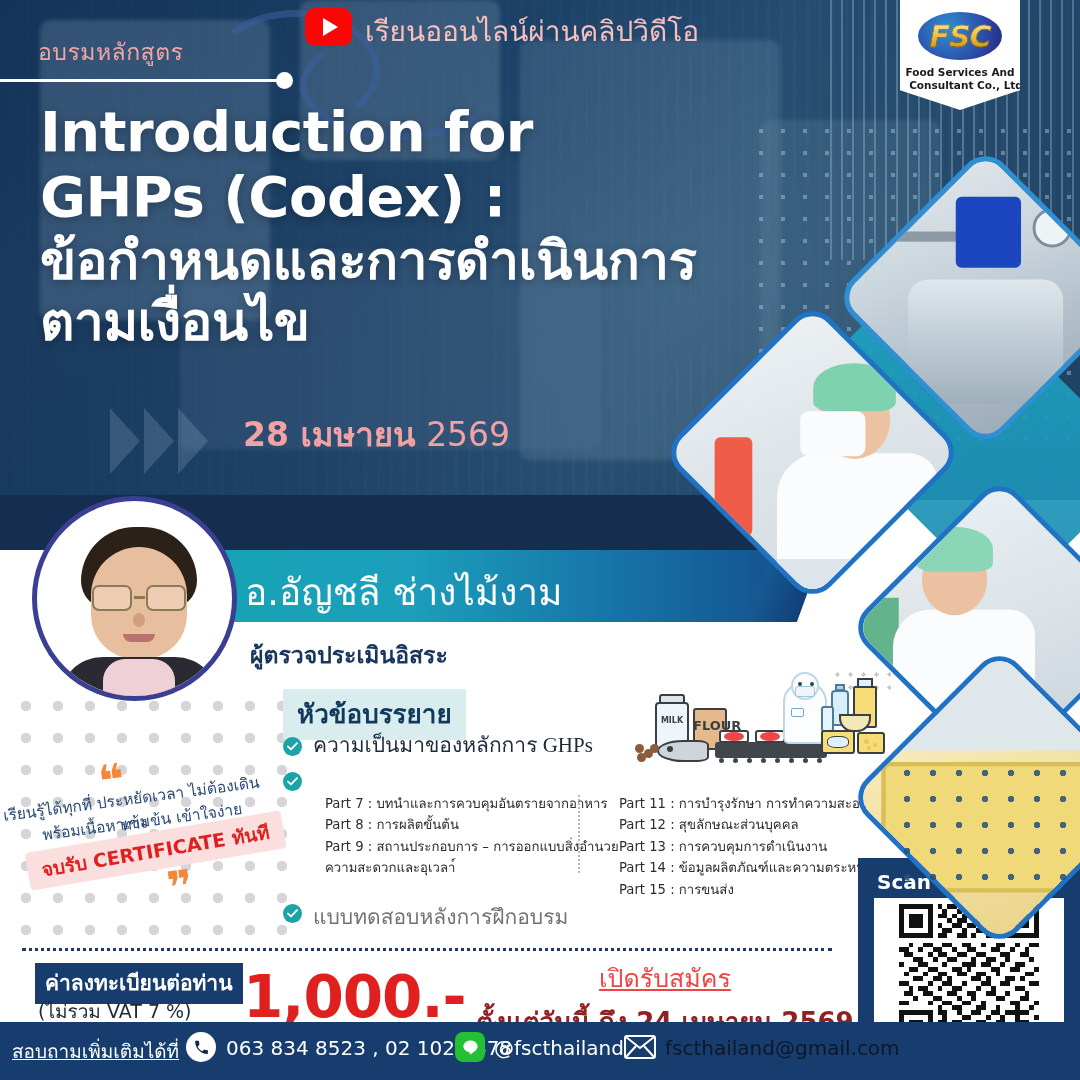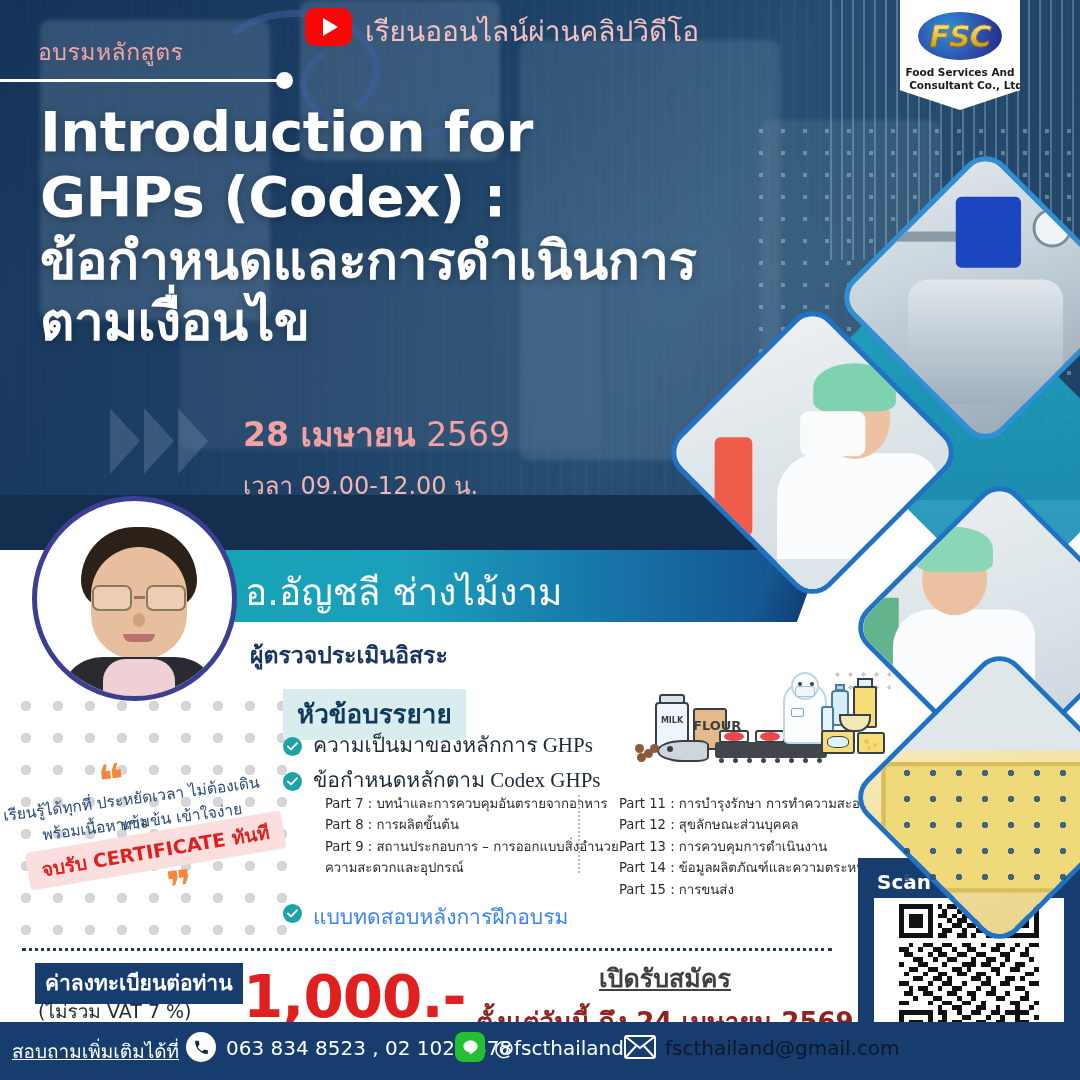--- a/index.html
+++ b/index.html
@@ -156,21 +156,21 @@
   .chk svg { display:block; }
   .titem span.tx { margin-left:11px; color:#1c2a3a; font-size:21px; line-height:1.22; }
 
   .parts { position:absolute; left:325px; top:793px; width:570px; display:flex; }
   .parts .col { width:262px; }
   .parts .col.right { margin-left:32px; width:300px; }
   .parts .p { color:#2c2c2c; font-size:13.2px; line-height:1.62; white-space:nowrap; }
   .parts-div { position:absolute; left:578px; top:795px; width:0; height:78px; border-left:2px dotted #b8b8b8; }
 
   .post-test { position:absolute; left:283px; top:900px; display:flex; align-items:flex-start; }
-  .post-test .tx { margin-left:11px; color:#3b82f6; font-size:21px; }
+  .post-test .tx { margin-left:11px; color:#737373; font-size:21px; }
 
   
   .illus { position:absolute; left:635px; top:668px; width:250px; height:112px; }
   .il { position:absolute; }
   .milk-jar { left:20px; top:34px; width:34px; height:48px; background:#eef6fb; border:2px solid #3a3f44; border-radius:4px 4px 6px 6px; }
   .milk-cap { left:24px; top:26px; width:26px; height:10px; background:#d9e6ee; border:2px solid #3a3f44; border-radius:3px; }
   .milk-lbl { left:20px; top:48px; width:34px; font-size:8px; text-align:center; color:#3a3f44; font-weight:bold; }
   .flour { left:58px; top:40px; width:34px; height:42px; background:#e5b98a; border:2px solid #3a3f44; border-radius:3px; }
   .flour-lbl { left:58px; top:50px; width:34px; font-size:13px; text-align:center; color:#3a3f44; font-weight:bold; }
   .fish { left:22px; top:72px; width:52px; height:22px; background:#cfd6db; border:2px solid #3a3f44; border-radius:50% 22% 22% 50%; }
@@ -207,21 +207,21 @@
 
   
   .fee-badge {
     position:absolute; left:35px; top:963px; background:#163d6e; color:#fff;
     font-size:21px; padding:3px 10px 5px 10px; font-weight:bold;
   }
   .fee-vat { position:absolute; left:38px; top:996px; color:#1c2a3a; font-size:19px; }
   .price { position:absolute; left:243px; top:963px; color:#e01f1f; font-size:58px; font-weight:bold; letter-spacing:-1px; }
 
   .reg-wrap { position:absolute; left:455px; top:958px; width:420px; text-align:center; }
-  .reg-1 { color:#404040; font-size:25px; font-weight:bold; text-decoration:underline; }
+  .reg-1 { color:#ef4444; font-size:25px; font-weight:normal; text-decoration:underline; }
   .reg-2 { color:#8f2121; font-size:26px; font-weight:bold; margin-top:3px; }
 
   
   .qr-panel {
     position:absolute; left:858px; top:858px; width:222px; height:202px; background:#163d6e;
   }
   .qr-title { position:absolute; left:0; top:8px; width:222px; text-align:center; color:#fff; font-size:20px; font-weight:bold; }
   .qr-box { position:absolute; left:16px; top:40px; width:190px; height:152px; background:#fff; padding:6px; }
   .qr-img { width:178px; height:140px; }
 
@@ -321,21 +321,20 @@
       <i></i>
       <i></i>
       <i></i>
     </div>
 
   <div class="datebox">
     <div class="date-main">
       <b>28 เมษายน</b>
       <span>2569</span>
     </div>
-    <div class="date-time">เวลา 09.00-12.00 น.</div>
   </div>
 
   <div class="online-bar"></div>
   <div class="yt">
       <span class="tri"></span>
     </div>
   <div class="online-text">เรียนออนไลน์ผ่านคลิปวิดีโอ</div>
 
   <div class="speaker-strip"></div>
   <div class="spk-band"></div>
@@ -378,31 +377,30 @@
           </svg>
       </span>
       <span class="tx">ความเป็นมาของหลักการ GHPs</span>
     </div>
     <div class="titem">
       <span class="chk">
         <svg width="11" height="9" viewBox="0 0 11 9">
             <path d="M1 4.6 L4 7.4 L10 1.2" stroke="#fff" stroke-width="1.9" fill="none" stroke-linecap="round" stroke-linejoin="round"></path>
           </svg>
       </span>
-      <span class="tx">ข้อกำหนดหลักตาม Codex GHPs</span>
     </div>
   </div>
 
   <div class="parts-div"></div>
   <div class="parts">
     <div class="col">
       <div class="p">Part 7 : บทนำและการควบคุมอันตรายจากอาหาร</div>
       <div class="p">Part 8 : การผลิตขั้นต้น</div>
       <div class="p">Part 9 : สถานประกอบการ – การออกแบบสิ่งอำนวย</div>
-      <div class="p">ความสะดวกและอุปกรณ์</div>
+      <div class="p">ความสะดวกและอุเวลา์</div>
     </div>
     <div class="col right">
       <div class="p">Part 11 : การบำรุงรักษา การทำความสะอาด การควบคุมสัตว์พาหะ</div>
       <div class="p">Part 12 : สุขลักษณะส่วนบุคคล</div>
       <div class="p">Part 13 : การควบคุมการดำเนินงาน</div>
       <div class="p">Part 14 : ข้อมูลผลิตภัณฑ์และความตระหนักของผู้บริโภค</div>
       <div class="p">Part 15 : การขนส่ง</div>
     </div>
   </div>
 

